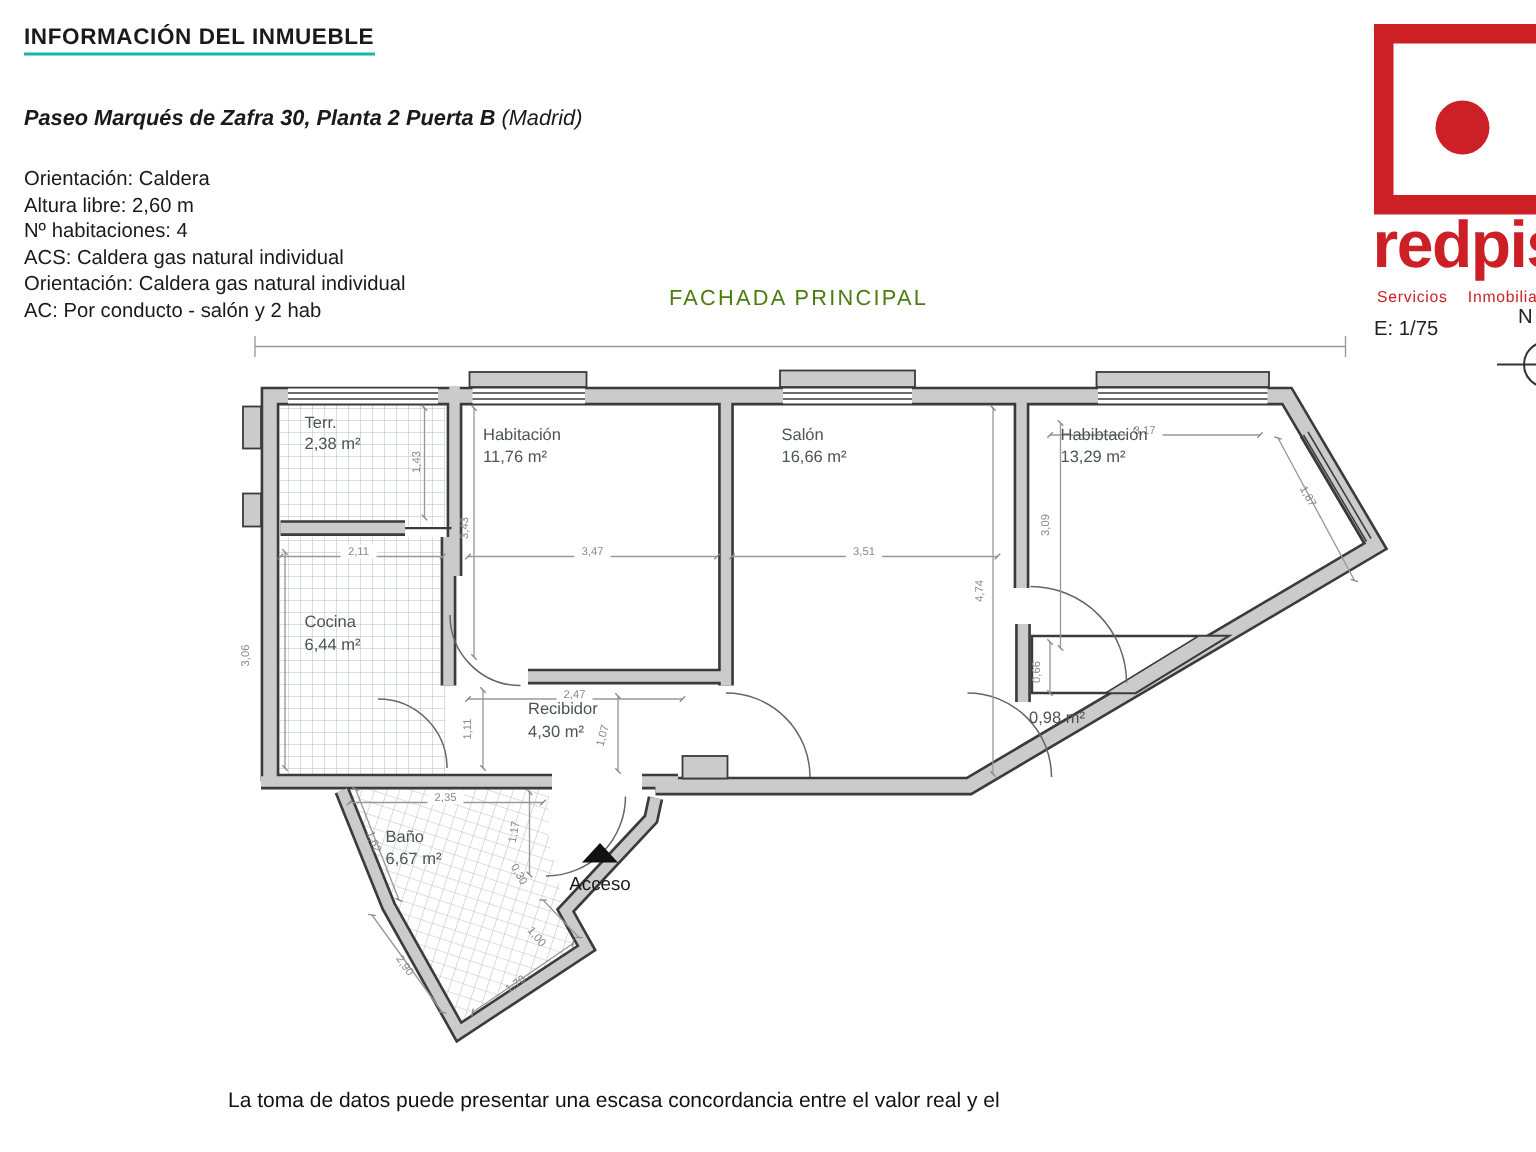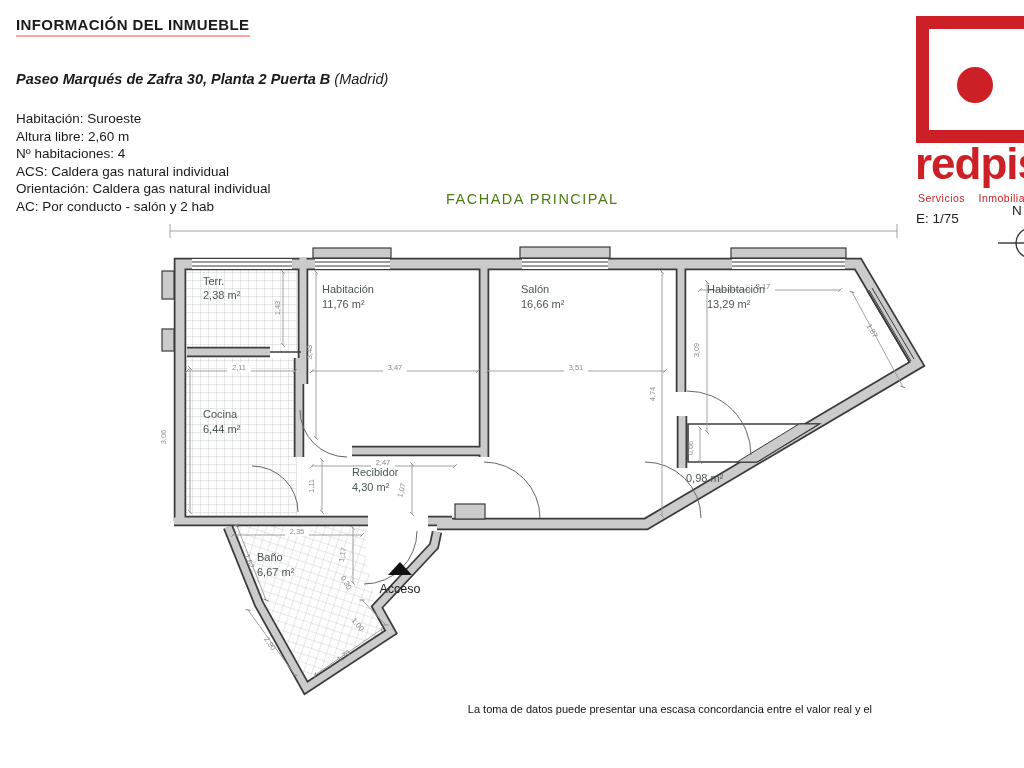--- a/index.html
+++ b/index.html
@@ -1,51 +1,51 @@
 <!DOCTYPE html>
 <html><head>
 <meta charset="utf-8">
 <style>
   html,body{margin:0;padding:0;}
   body{width:1024px;height:768px;position:relative;overflow:hidden;background:#ffffff;
        font-family:"Liberation Sans", sans-serif;color:#1a1a1a;}
   .abs{position:absolute;}
   .title{left:16px;top:16px;font-size:15px;font-weight:bold;letter-spacing:.4px;
-         border-bottom:2px solid #fca5a5;padding-bottom:2px;}
+         border-bottom:2px solid #14b8a6;padding-bottom:2px;}
   .address{left:16px;top:71px;font-size:14.5px;font-weight:bold;font-style:italic;}
   .address .light{font-weight:normal;}
   .details{left:16px;top:110px;font-size:13.5px;line-height:17.5px;white-space:pre-line;}
   .facade{left:446px;top:191px;font-size:14.5px;color:#4d7c0f;letter-spacing:1.5px;}
   
   .logo-box{left:916px;top:16px;width:150px;height:101px;border:13px solid #cc2026;background:#fff;}
   .logo-dot{left:957px;top:67px;width:36px;height:36px;border-radius:50%;background:#cc2026;}
   .brand{left:915px;top:142px;font-size:44px;font-weight:bold;color:#cc2026;letter-spacing:-1px;line-height:44px;}
   .tagline{left:918px;top:192px;font-size:10.5px;color:#cc2026;letter-spacing:.5px;word-spacing:10px;white-space:nowrap;}
   .scale{left:916px;top:211px;font-size:13.5px;color:#222;}
   .north{left:1012px;top:203px;font-size:13.5px;color:#222;}
-  .footer{left:152px;top:700px;width:720px;text-align:right;font-size:11px;line-height:18.5px;color:#111;}
+  .footer{left:152px;top:724px;width:720px;text-align:left;font-size:14px;line-height:18.5px;color:#111;}
   svg text{font-family:"Liberation Sans", sans-serif;}
   .room-name,.room-area{fill:#4a564e;font-size:11px;}
   .dim{fill:#8a8a8a;font-size:7.5px;}
   .dimbg{fill:#ffffff;}
   .wd{stroke:#3b3b3b;fill:none;stroke-linecap:butt;stroke-linejoin:miter;}
   .wg{stroke:#cbcbcb;fill:none;stroke-linecap:butt;stroke-linejoin:miter;}
   .dl{stroke:#999999;stroke-width:0.9;fill:none;}
   .arc{stroke:#666;stroke-width:1;fill:none;}
   .win{stroke:#3b3b3b;stroke-width:1;}
   .blk{fill:#cbcbcb;stroke:#3b3b3b;stroke-width:1.2;}
 </style>
 </head>
 <body>
 
 <div class="abs title">INFORMACIÓN DEL INMUEBLE</div>
 <div class="abs address">
   <span>Paseo Marqués de Zafra 30, Planta 2 Puerta B</span><span class="light"> (Madrid)</span>
 </div>
-<div class="abs details"><span>Habitación: Suroeste</span>
+<div class="abs details"><span>Orientación: Caldera</span>
 <span>Altura libre: 2,60 m</span>
 <span>Nº habitaciones: 4</span>
 <span>ACS: Caldera gas natural individual</span>
 <span>Orientación: Caldera gas natural individual</span>
 <span>AC: Por conducto - salón y 2 hab</span></div>
 
 <div class="abs facade">FACHADA PRINCIPAL</div>
 
 <div class="abs logo-box"></div>
 <div class="abs logo-dot"></div>

